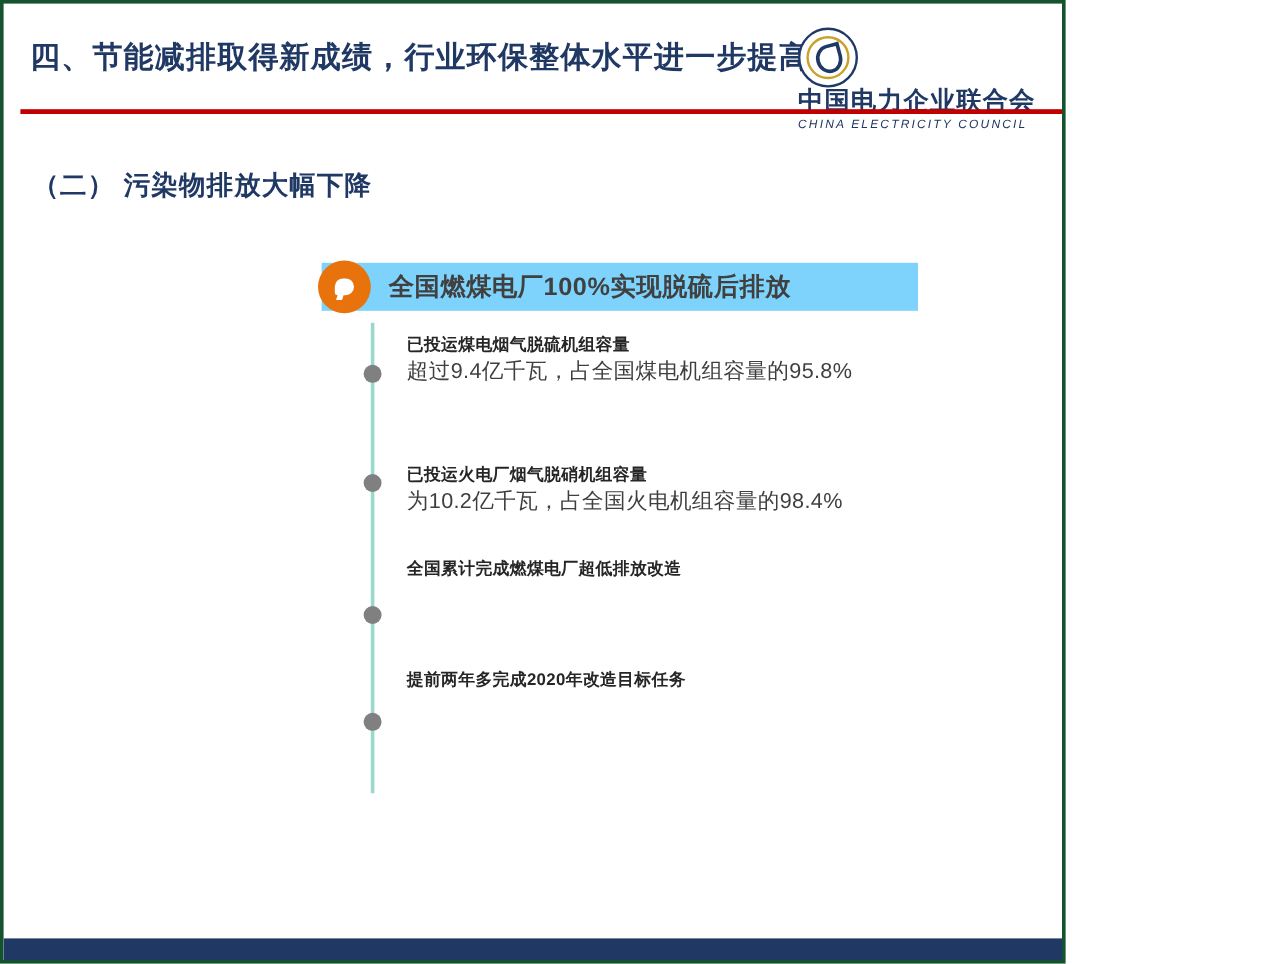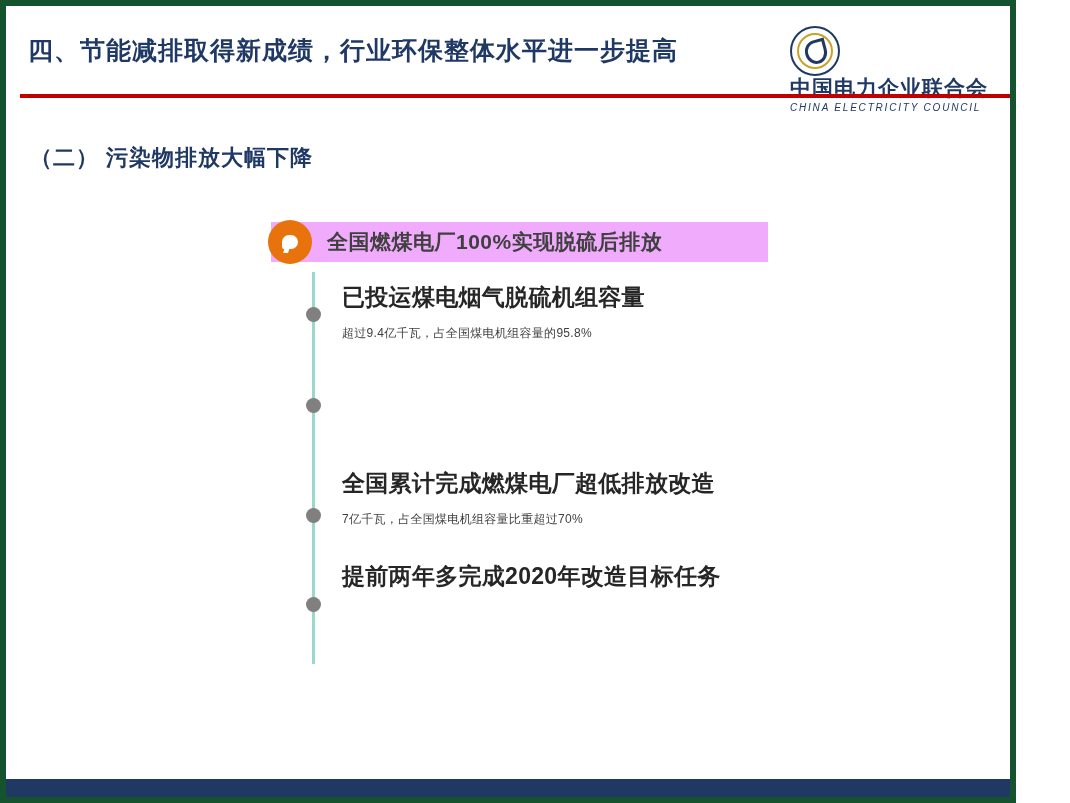--- a/index.html
+++ b/index.html
@@ -9,24 +9,24 @@
   body {
     width: 1070px;
     height: 803px;
     background: #ffffff;
     font-family: "Liberation Sans", sans-serif;
     overflow: hidden;
     position: relative;
   }
   .slide {
     position: relative;
-    width: 1016px;
+    width: 888px;
     height: 803px;
     box-sizing: border-box;
-    border: 6px solid #14532d;
+    border: 3px solid #14532d;
     background: #ffffff;
     overflow: hidden;
   }
 
   
   .header {
     position: absolute;
     left: 0; top: 0;
     width: 100%;
     height: 88px;
@@ -118,21 +118,21 @@
     margin-top: 29px;
   }
 
   
   .banner {
     position: absolute;
     left: 265px;
     top: 216px;
     width: 497px;
     height: 40px;
-    background: #f0abfc;
+    background: #7dd3fc;
     display: flex;
     align-items: center;
   }
   .banner-bullet {
     position: absolute;
     left: -3px;
     top: -2px;
     width: 44px;
     height: 44px;
     border-radius: 50%;
@@ -183,30 +183,30 @@
     border-radius: 50%;
     background: #808080;
     left: 300px;
   }
 
   .item {
     position: absolute;
     left: 336px;
   }
   .item-title {
-    font-size: 23px;
+    font-size: 14px;
     font-weight: bold;
     color: #262626;
     letter-spacing: 0.3px;
     white-space: nowrap;
   }
   .item-desc {
-    font-size: 12px;
+    font-size: 18px;
     color: #3f3f3f;
-    margin-top: 12px;
+    margin-top: 0;
     letter-spacing: 0.3px;
     white-space: nowrap;
   }
 
   
   .footer-bar {
     position: absolute;
     left: 0;
     bottom: 0;
     width: 100%;
@@ -242,25 +242,28 @@
 
   <div class="timeline-line"></div>
 
   <div class="dot" style="top:301px;"></div>
   <div class="item" style="top:276px;">
     <div class="item-title">已投运煤电烟气脱硫机组容量</div>
     <div class="item-desc">超过9.4亿千瓦，占全国煤电机组容量的95.8%</div>
   </div>
 
   <div class="dot" style="top:392px;"></div>
+  <div class="item" style="top:384px;">
+    <div class="item-title">已投运火电厂烟气脱硝机组容量</div>
+    <div class="item-desc">为10.2亿千瓦，占全国火电机组容量的98.4%</div>
+  </div>
 
   <div class="dot" style="top:502px;"></div>
   <div class="item" style="top:462px;">
     <div class="item-title">全国累计完成燃煤电厂超低排放改造</div>
-    <div class="item-desc">7亿千瓦，占全国煤电机组容量比重超过70%</div>
   </div>
 
   <div class="dot" style="top:591px;"></div>
   <div class="item" style="top:555px;">
     <div class="item-title">提前两年多完成2020年改造目标任务</div>
   </div>
 
   <div class="footer-bar"></div>
 </div>
 

